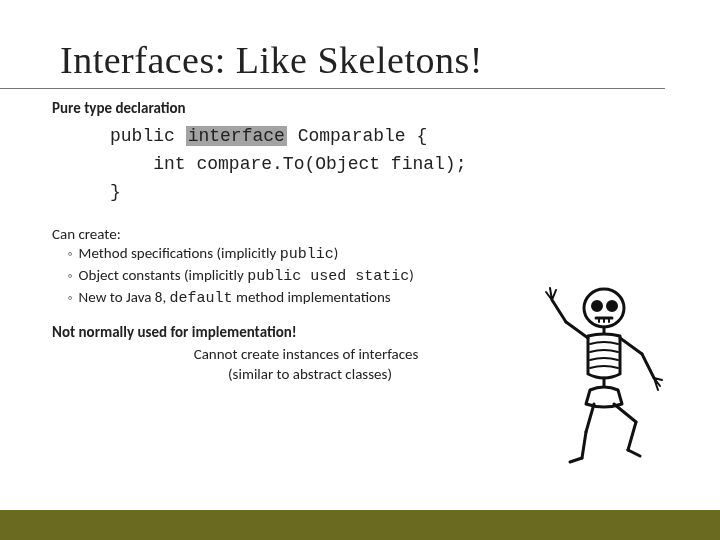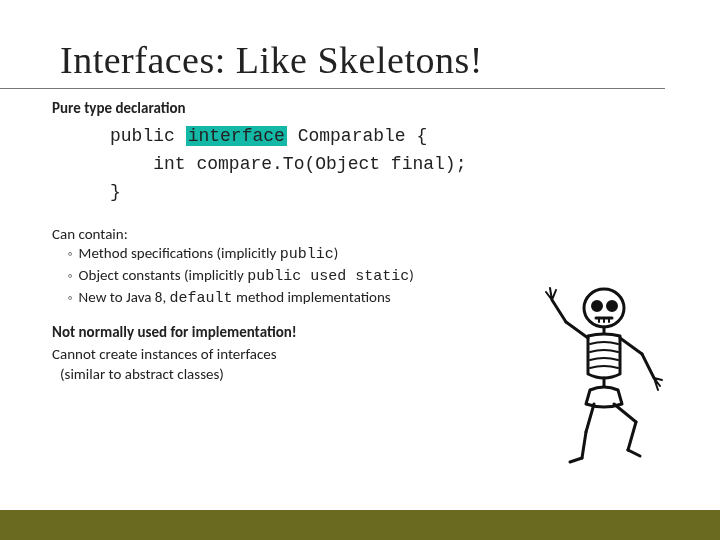--- a/index.html
+++ b/index.html
@@ -32,21 +32,21 @@
     margin-bottom: 4px;
   }
   .code-block {
     font-family: 'Courier New', monospace;
     font-size: 18px;
     margin: 6px 0 18px 58px;
     line-height: 1.55;
     white-space: pre;
   }
   .highlight {
-    background: #14b8a6;
+    background: #a3a3a3;
     padding: 0 2px;
     text-align: right;
   }
   .can-contain-label {
     font-size: 15px;
   }
   .bullet-list {
     margin: 0 0 14px 16px;
   }
   .bullet-row {
@@ -58,21 +58,21 @@
     margin: 0 6px 0 0;
     font-size: 13px;
     color: #555;
   }
   .bullet-text { font-size: 15px; }
   .mono-inline { font-family: 'Courier New', monospace; font-size: 15px; }
   .emph {
     font-weight: 700;
     margin-bottom: 4px;
   }
-  .plain-line { margin-bottom: 2px; }
+  .plain-line { margin-bottom: 2px; text-align: center; }
   .plain-line-indent { padding-left: 8px; }
   .bottom-bar {
     position: absolute;
     left: 0;
     bottom: 0;
     width: 720px;
     height: 30px;
     background: #6a6b20;
   }
   .skeleton {
@@ -89,21 +89,21 @@
 <h1 class="slide-title">Interfaces: Like Skeletons!</h1>
 
 <div class="body-text">
 
   <div class="pure-decl">Pure type declaration</div>
 
   <div class="code-block"><span>public</span> <span class="highlight">interface</span> <span>Comparable</span> <span>{</span>
     <span>int compare.To(Object final);</span>
 <span>}</span></div>
 
-  <div class="can-contain-label">Can contain:</div>
+  <div class="can-contain-label">Can create:</div>
 
   <div class="bullet-list">
     <div class="bullet-row">
       <span class="bullet-dot">◦</span>
       <span class="bullet-text"><span>Method specifications (implicitly </span><span class="mono-inline">public</span><span>)</span></span>
     </div>
     <div class="bullet-row">
       <span class="bullet-dot">◦</span>
       <span class="bullet-text"><span>Object constants (implicitly </span><span class="mono-inline">public used static</span><span>)</span></span>
     </div>

